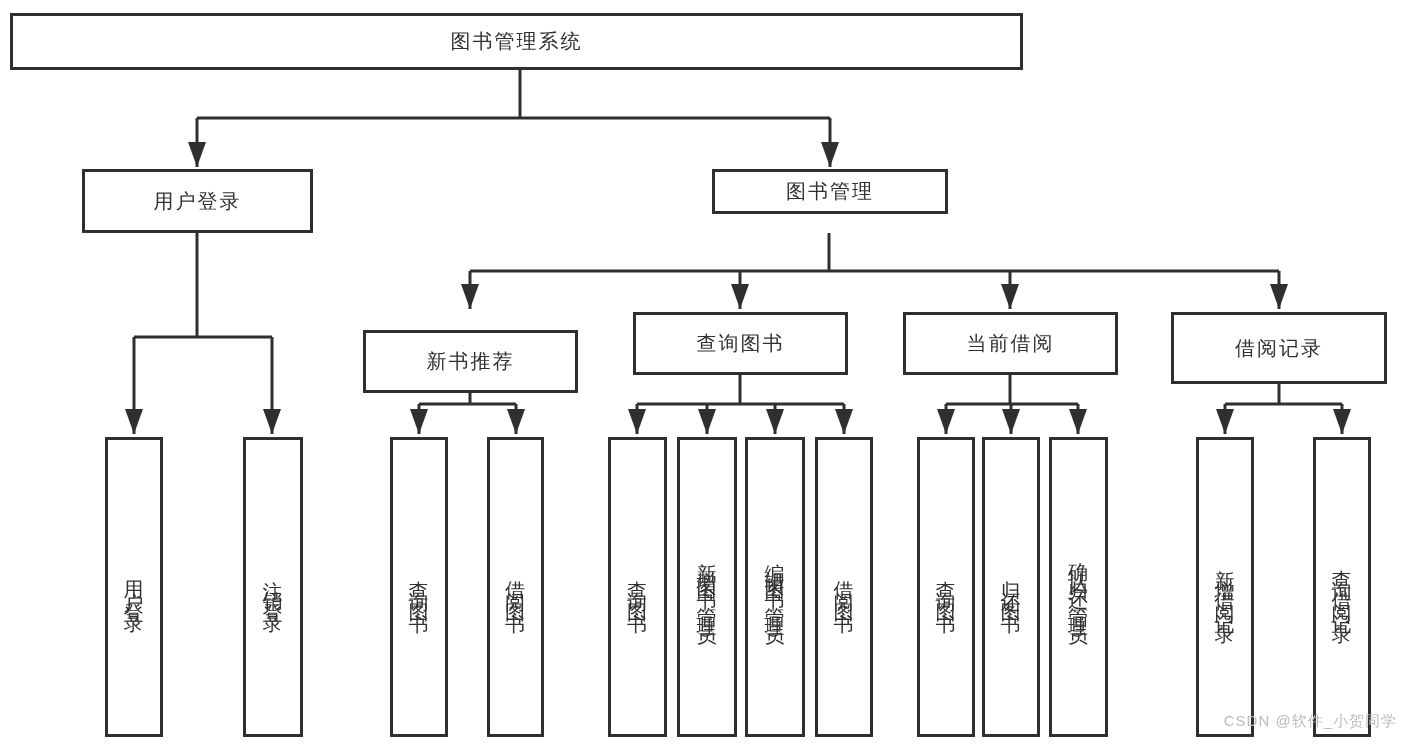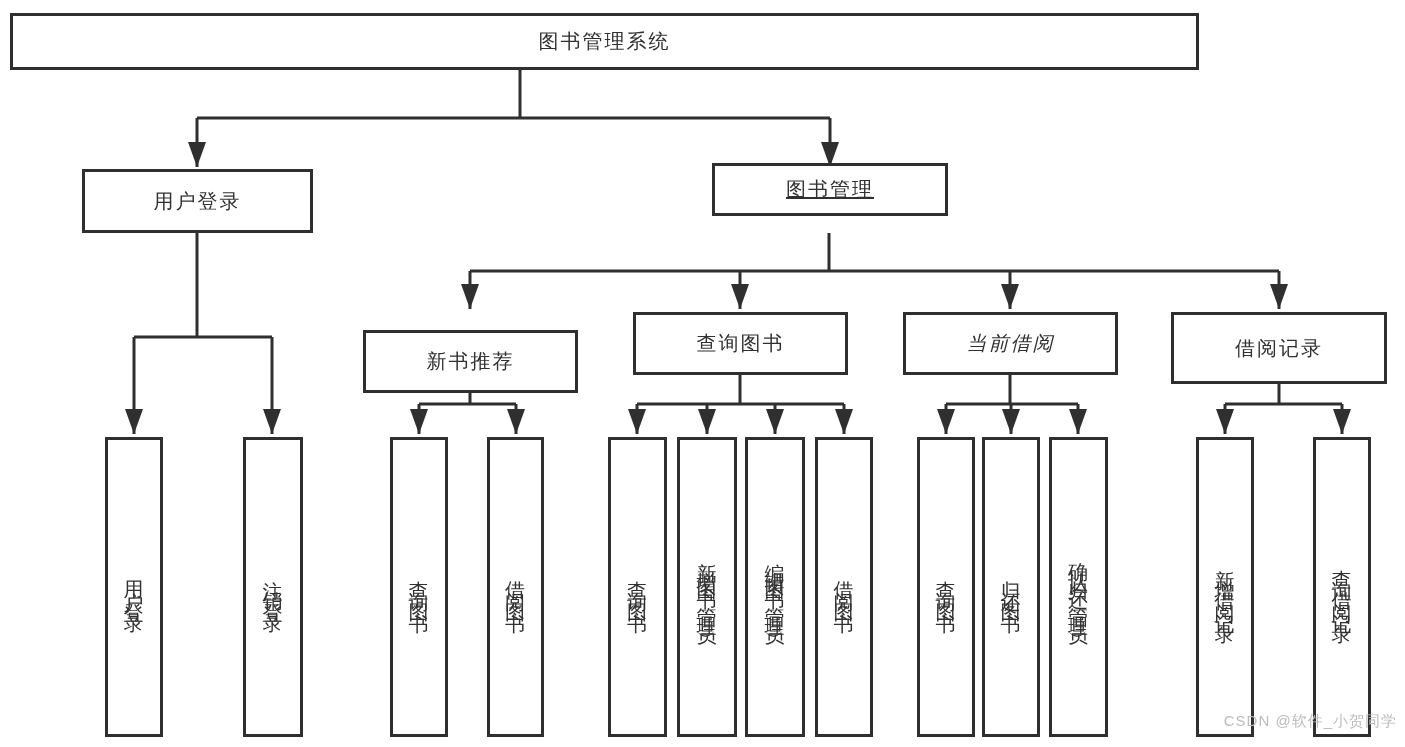--- a/index.html
+++ b/index.html
@@ -97,28 +97,28 @@
       <path d="M1011,404 V434" marker-end="url(#arw)"></path>
       <path d="M1078,404 V434" marker-end="url(#arw)"></path>
 
       <path d="M1279,375 V404"></path>
       <path d="M1225,404 H1342"></path>
       <path d="M1225,404 V434" marker-end="url(#arw)"></path>
       <path d="M1342,404 V434" marker-end="url(#arw)"></path>
     </g>
   </svg>
 
-  <div class="box" style="left:10px;top:13px;width:1189px;height:57px;">图书管理系统</div>
+  <div class="box" style="left:10px;top:13px;width:1013px;height:57px;">图书管理系统</div>
 
   <div class="box" style="left:82px;top:169px;width:231px;height:64px;">用户登录</div>
-  <div class="box" style="left:712px;top:163px;width:236px;height:53px;text-decoration:underline;">图书管理</div>
+  <div class="box" style="left:712px;top:169px;width:236px;height:45px;">图书管理</div>
 
   <div class="box" style="left:363px;top:330px;width:215px;height:63px;">新书推荐</div>
   <div class="box" style="left:633px;top:312px;width:215px;height:63px;">查询图书</div>
-  <div class="box" style="left:903px;top:312px;width:215px;height:63px;font-style:italic;">当前借阅</div>
+  <div class="box" style="left:903px;top:312px;width:215px;height:63px;">当前借阅</div>
   <div class="box" style="left:1171px;top:312px;width:216px;height:72px;">借阅记录</div>
 
   <div class="vbox" style="left:105px;top:437px;width:58px;height:300px;">
     <span class="vtext">用户登录</span>
   </div>
   <div class="vbox" style="left:243px;top:437px;width:60px;height:300px;">
     <span class="vtext">注销登录</span>
   </div>
 
   <div class="vbox" style="left:390px;top:437px;width:58px;height:300px;">

